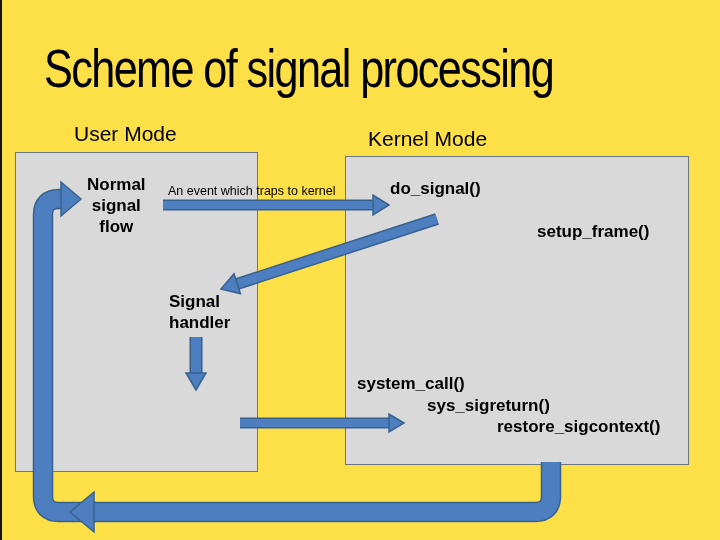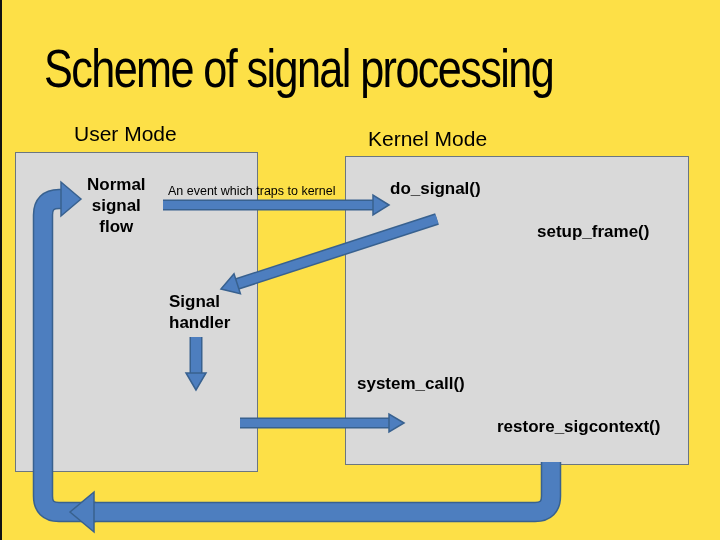--- a/index.html
+++ b/index.html
@@ -98,15 +98,16 @@
     <div>handler</div>
   </div>
 
 
   <div id="trap-caption" class="abs">An event which traps to kernel</div>
 
   <div id="kfn-do" class="kfn">do_signal()</div>
   <div id="kfn-setup" class="kfn">setup_frame()</div>
 
   <div id="kfn-syscall" class="kfn">system_call()</div>
+  <div id="kfn-sigreturn" class="kfn">sys_sigreturn()</div>
   <div id="kfn-restore" class="kfn">restore_sigcontext()</div>
 
 </div>
 
 </body></html>

